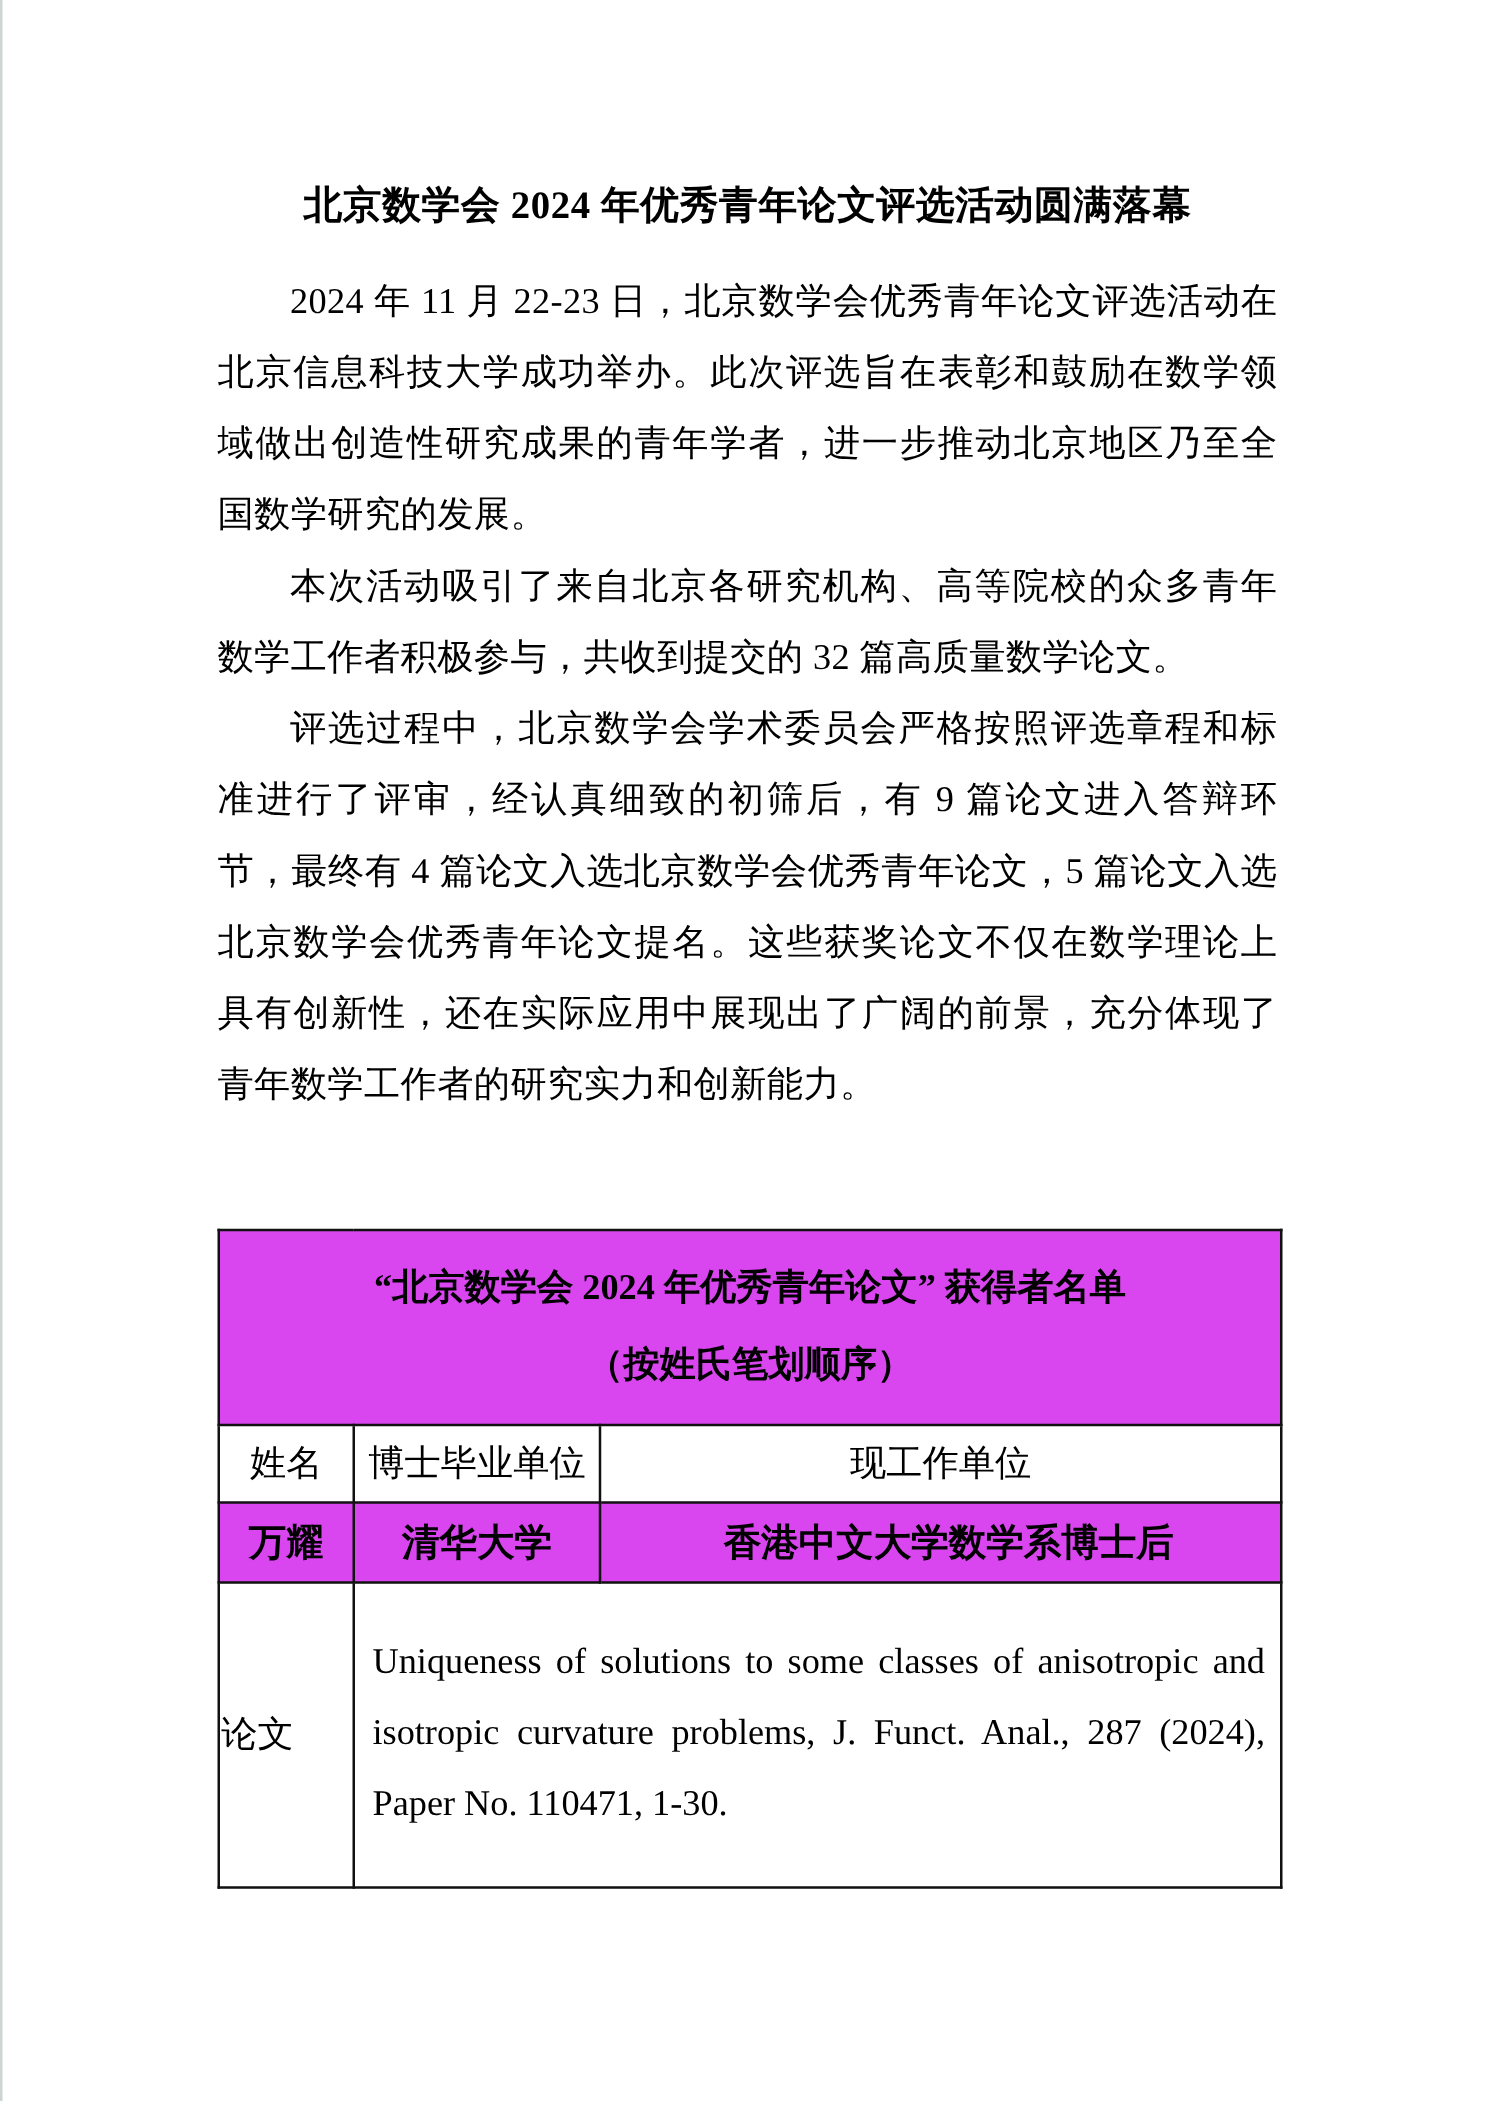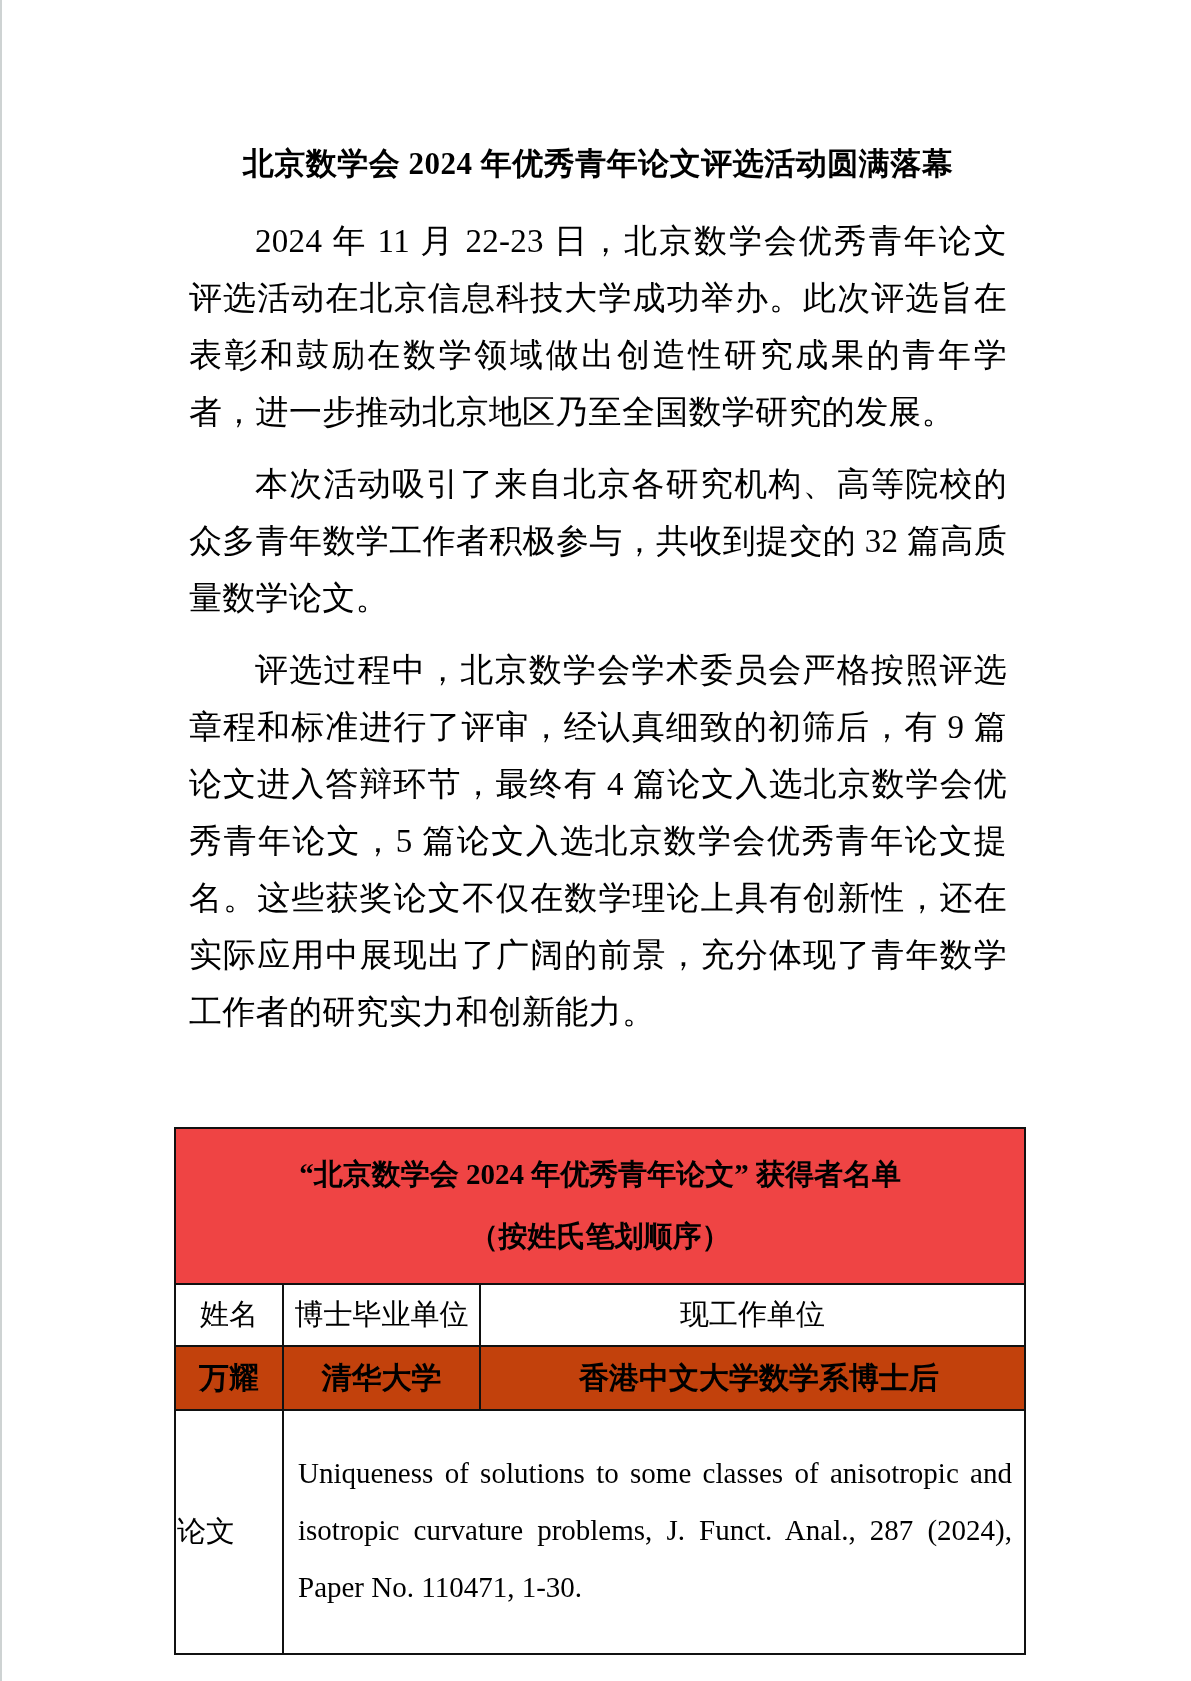--- a/index.html
+++ b/index.html
@@ -27,22 +27,22 @@
   .doc-title {
     margin: 0;
     padding-top: 141px;
     font-size: 31px;
     line-height: 46px;
     font-weight: 700;
     text-align: center;
     letter-spacing: 0.5px;
   }
   .para {
-    margin: 15px;
-    font-size: 33px;
+    margin: 0;
+    font-size: 29px;
     line-height: 57px;
     text-align: justify;
     text-indent: 2em;
     letter-spacing: 0.3px;
   }
   .para.first {
     margin-top: 26px;
   }
   table.award-table {
     margin-top: 86px;
@@ -51,38 +51,38 @@
     table-layout: fixed;
   }
   table.award-table td {
     border: 2px solid #111111;
     box-sizing: border-box;
   }
   .col-name   { width: 108px; }
   .col-phd    { width: 197px; }
   .col-work   { width: 545px; }
   td.table-head {
-    background: #ef4444;
+    background: #d946ef;
     text-align: center;
     font-weight: 700;
     font-size: 29px;
     padding: 14px 0 16px 0;
   }
   td.table-head .head-line {
     line-height: 62px;
   }
   tr.col-headers td {
     background: #ffffff;
     height: 62px;
     font-size: 29px;
     font-weight: 400;
     text-align: center;
   }
   tr.awardee-row td {
-    background: #c2410c;
+    background: #d946ef;
     height: 64px;
     font-size: 30px;
     font-weight: 700;
     text-align: center;
   }
   tr.awardee-row td.cell-work {
     text-align: center;
     padding-left: 14px;
   }
   tr.paper-row td {

